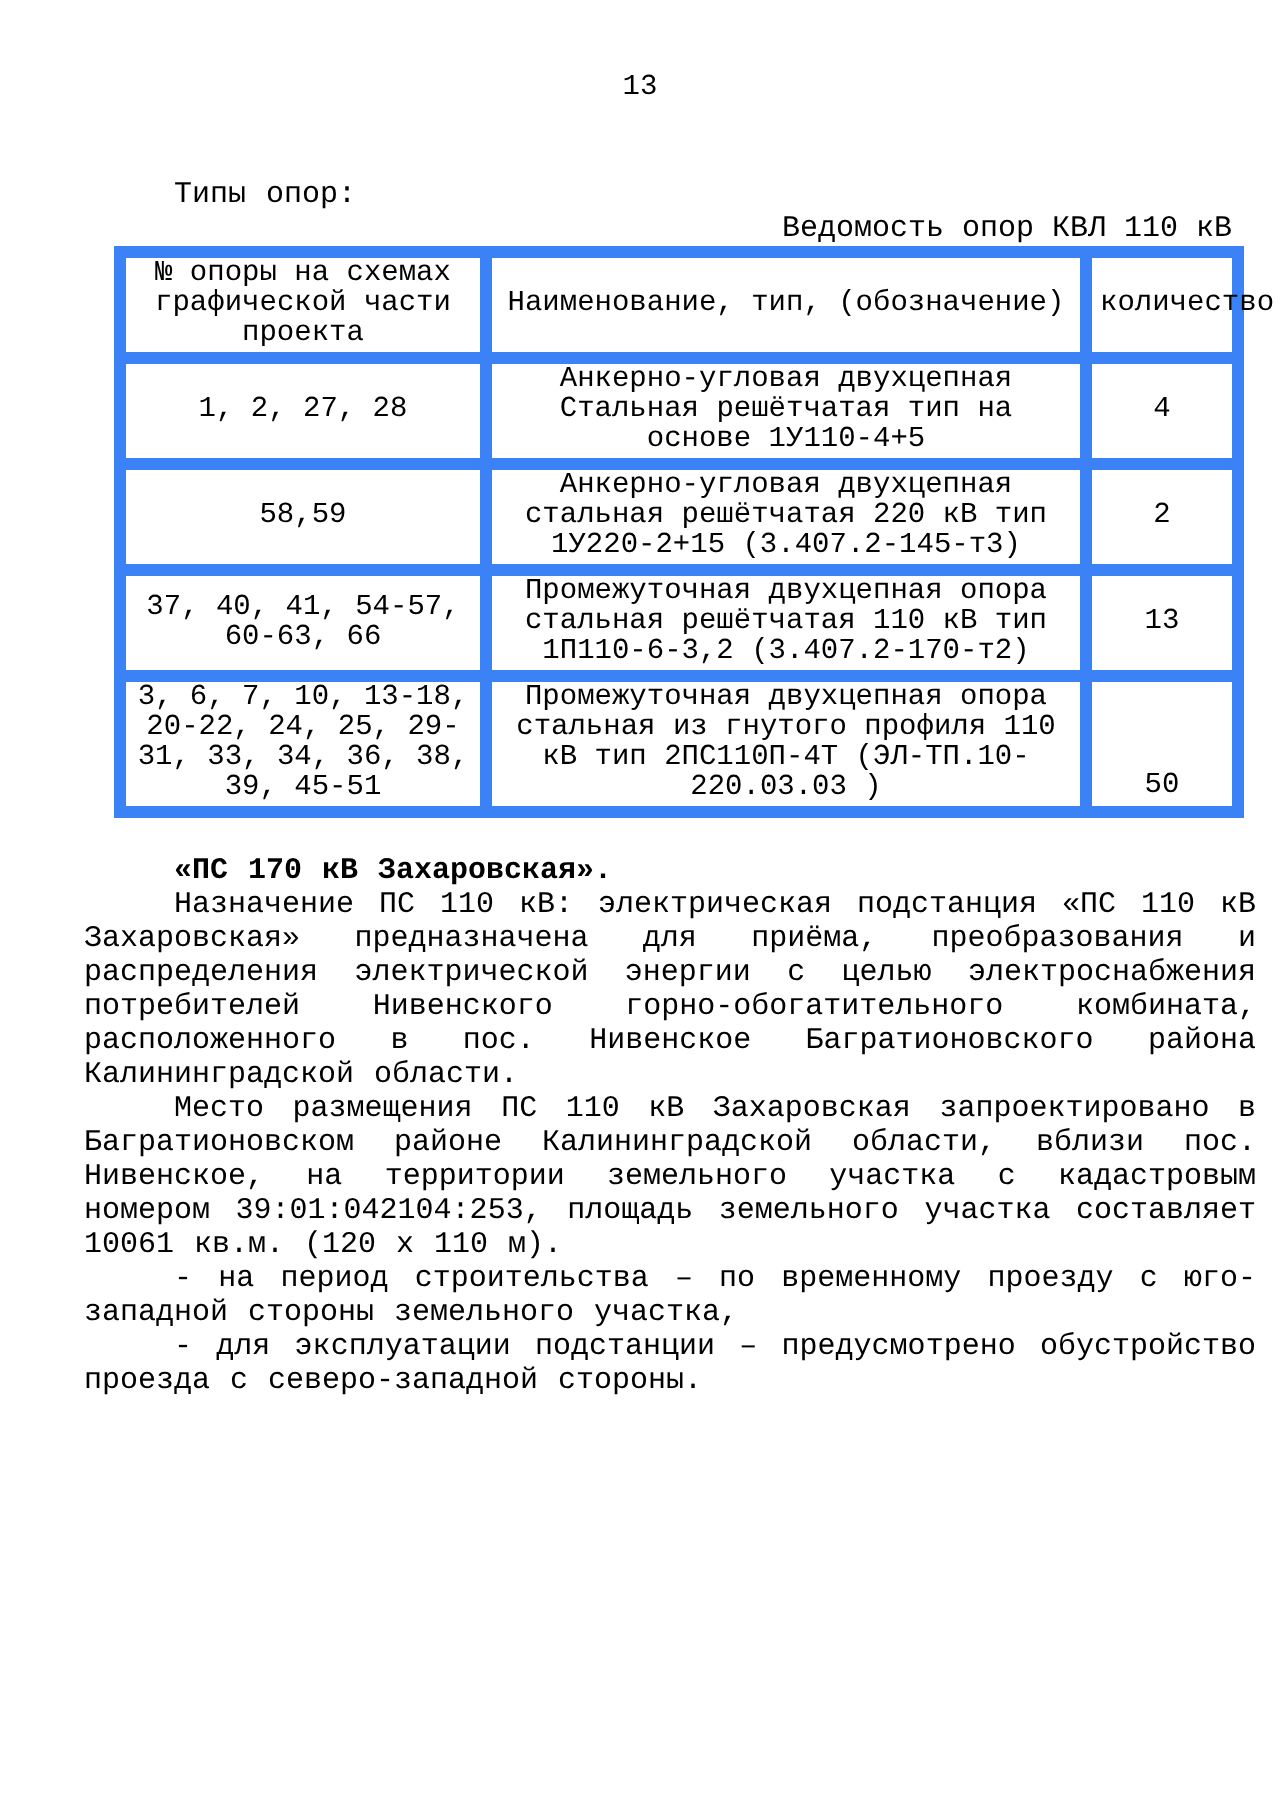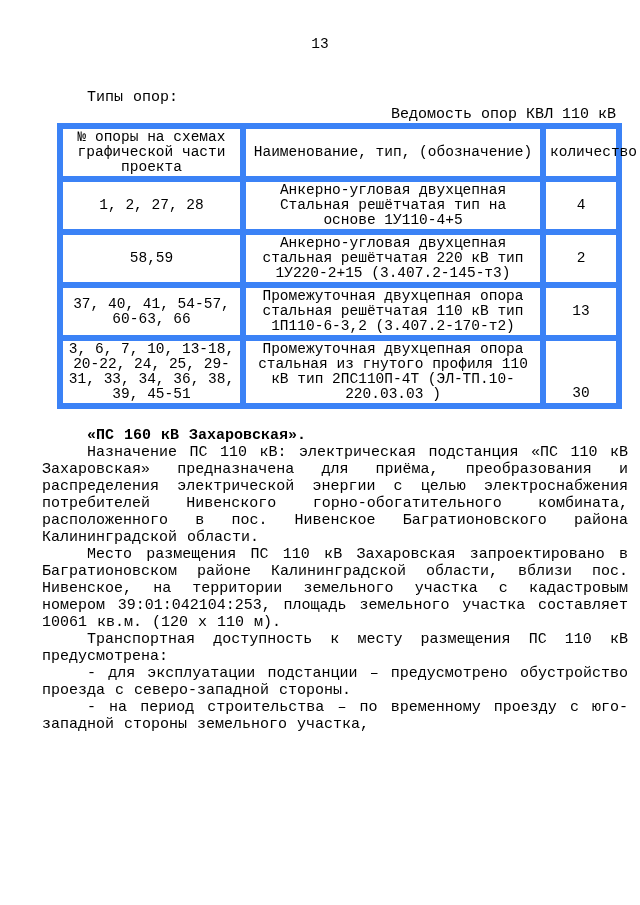--- a/index.html
+++ b/index.html
@@ -105,25 +105,24 @@
           <td>2</td>
         </tr>
         <tr>
           <td>37, 40, 41, 54-57, 60-63, 66</td>
           <td>Промежуточная двухцепная опора стальная решётчатая 110 кВ тип 1П110-6-3,2 (3.407.2-170-т2)</td>
           <td>13</td>
         </tr>
         <tr>
           <td>3, 6, 7, 10, 13-18, 20-22, 24, 25, 29-31, 33, 34, 36, 38, 39, 45-51</td>
           <td>Промежуточная двухцепная опора стальная из гнутого профиля 110 кВ тип 2ПС110П-4Т (ЭЛ-ТП.10-220.03.03 )</td>
-          <td class="qty-bottom">30</td>
+          <td class="qty-bottom">50</td>
         </tr>
       </tbody>
     </table>
 
-    <p class="para section-heading">«ПС 160 кВ Захаровская».</p>
+    <p class="para section-heading">«ПС 170 кВ Захаровская».</p>
     <p class="para">Назначение ПС 110 кВ: электрическая подстанция «ПС 110 кВ Захаровская» предназначена для приёма, преобразования и распределения электрической энергии с целью электроснабжения потребителей Нивенского горно-обогатительного комбината, расположенного в пос. Нивенское Багратионовского района Калининградской области.</p>
     <p class="para">Место размещения ПС 110 кВ Захаровская запроектировано в Багратионовском районе Калининградской области, вблизи пос. Нивенское, на территории земельного участка с кадастровым номером 39:01:042104:253, площадь земельного участка составляет 10061 кв.м. (120 х 110 м).</p>
-    <p class="para">Транспортная доступность к месту размещения ПС 110 кВ предусмотрена:</p>
+    <p class="para">- на период строительства – по временному проезду с юго-западной стороны земельного участка,</p>
     <p class="para">- для эксплуатации подстанции – предусмотрено обустройство проезда с северо-западной стороны.</p>
-    <p class="para">- на период строительства – по временному проезду с юго-западной стороны земельного участка,</p>
   </div>
 </div>
 
 </body></html>

